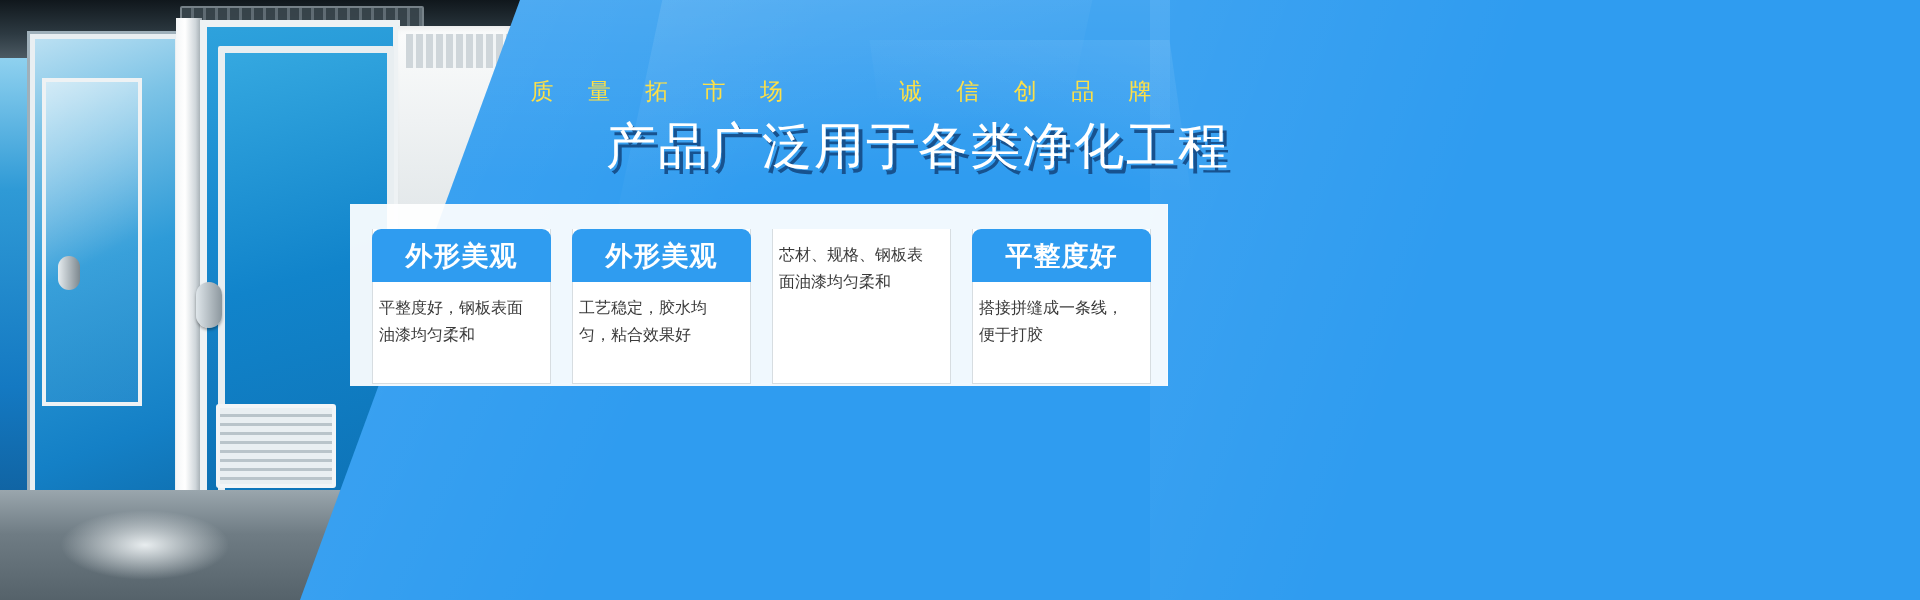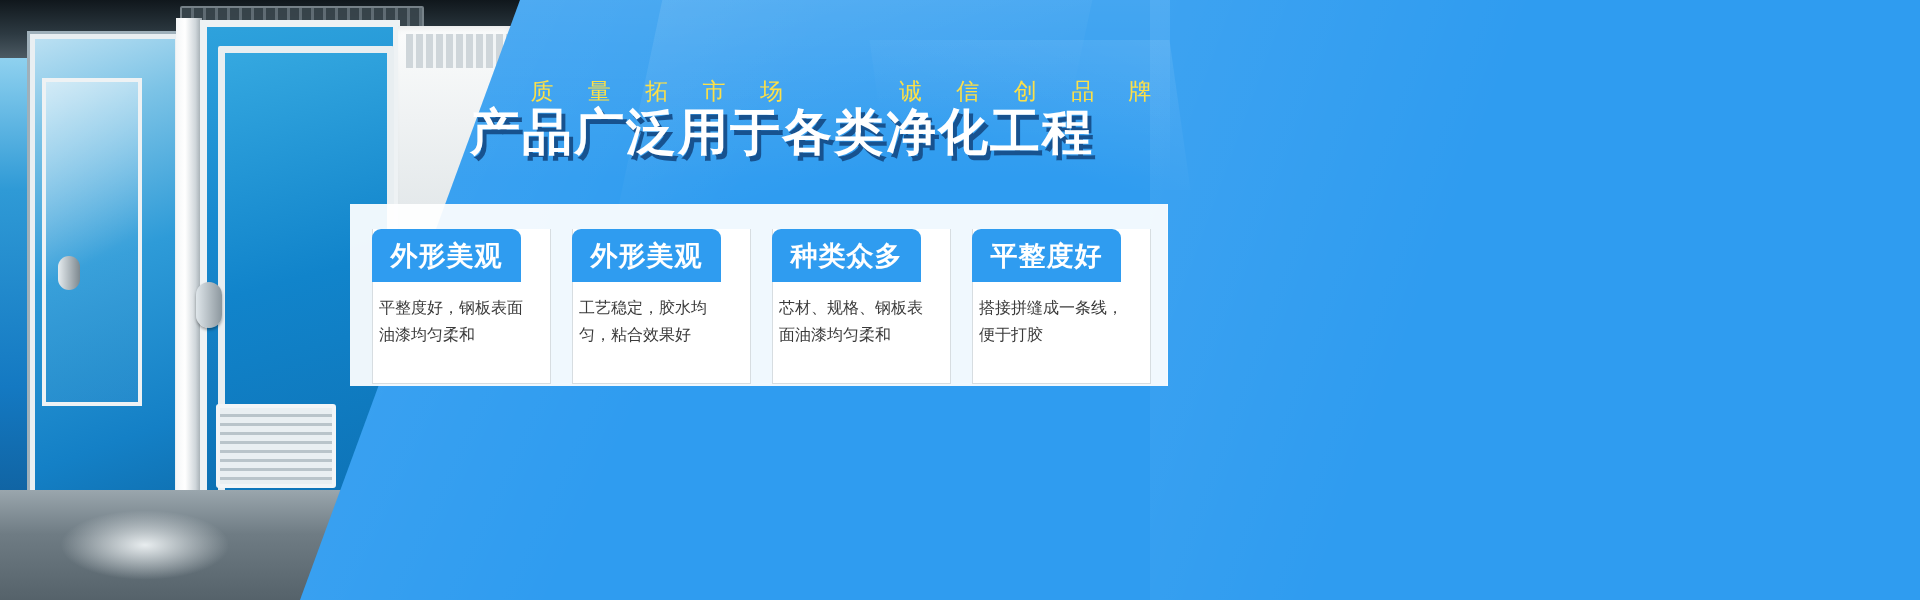--- a/index.html
+++ b/index.html
@@ -114,31 +114,31 @@
     background:linear-gradient(200deg,rgba(255,255,255,.09),rgba(255,255,255,0) 70%);
     transform:skewX(8deg);}
   .ghost3{position:absolute;left:1150px;top:0;width:430px;height:600px;
     background:linear-gradient(110deg,rgba(255,255,255,.07),rgba(255,255,255,0) 60%);
     clip-path:polygon(0 0,100% 0,100% 100%,0 100%);}
 
   
   .tagline{position:absolute;left:528px;top:74px;width:640px;
     font-size:23px;letter-spacing:14px;color:#fde047;font-weight:400;
     text-align:center;line-height:34px;white-space:pre;}
-  .title{position:absolute;left:470px;top:102px;width:760px;text-align:left;
-    font-size:50px;font-weight:700;color:#ffffff;letter-spacing:2px;line-height:60px;
+  .title{position:absolute;left:470px;top:116px;width:760px;text-align:right;
+    font-size:50px;font-weight:400;color:#ffffff;letter-spacing:2px;line-height:60px;
     text-shadow:4px 5px 0 #17528f;white-space:nowrap;}
 
   
   .cards{position:absolute;left:350px;top:204px;width:818px;height:182px;
     background:rgba(255,255,255,.93);}
   .cards-inner{position:absolute;left:22px;top:25px;display:flex;gap:21px;}
   .card{width:179px;background:#ffffff;border:1px solid #d7dde1;border-top:none;
     box-sizing:border-box;height:155px;position:relative;}
-  .card-head{position:relative;left:-1px;top:0;width:149px;height:53px;
+  .card-head{position:relative;left:-1px;top:0;width:179px;height:53px;
     background:#2f9cf0;border-radius:9px 9px 0 0;
     display:flex;align-items:center;justify-content:center;}
   .card-head span{color:#fff;font-size:27px;font-weight:700;letter-spacing:1px;}
   .card-body{padding:12px 14px 0 6px;font-size:16px;line-height:27px;color:#3a3a3a;}
 
   
   .cards:after{content:"";position:absolute;right:0;top:0;width:1px;height:182px;background:rgba(255,255,255,.5);}
 </style>
 </head>
 <body>
@@ -199,23 +199,20 @@
       </div>
 
       <div class="card">
         <div class="card-head">
           <span>外形美观</span>
         </div>
         <div class="card-body">工艺稳定，胶水均匀，粘合效果好</div>
       </div>
 
       <div class="card">
-        <div class="card-head">
-          <span>种类众多</span>
-        </div>
         <div class="card-body">芯材、规格、钢板表面油漆均匀柔和</div>
       </div>
 
       <div class="card">
         <div class="card-head">
           <span>平整度好</span>
         </div>
         <div class="card-body">搭接拼缝成一条线，便于打胶</div>
       </div>
 

